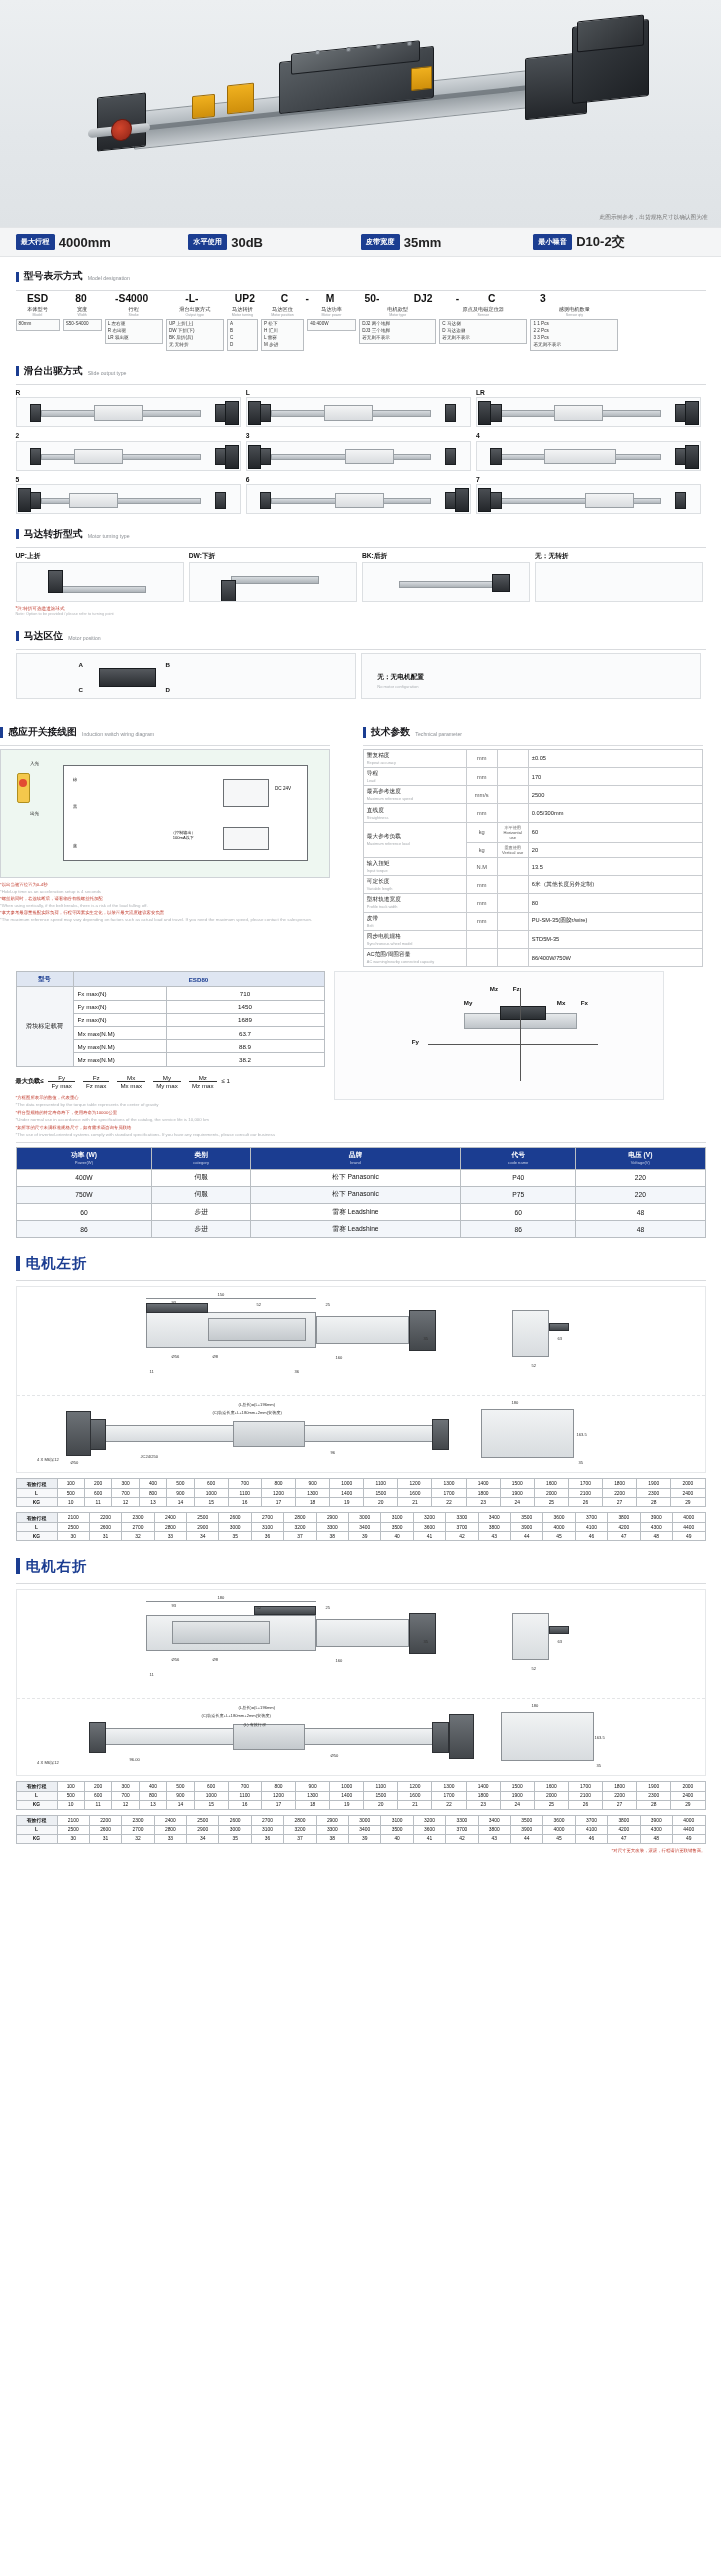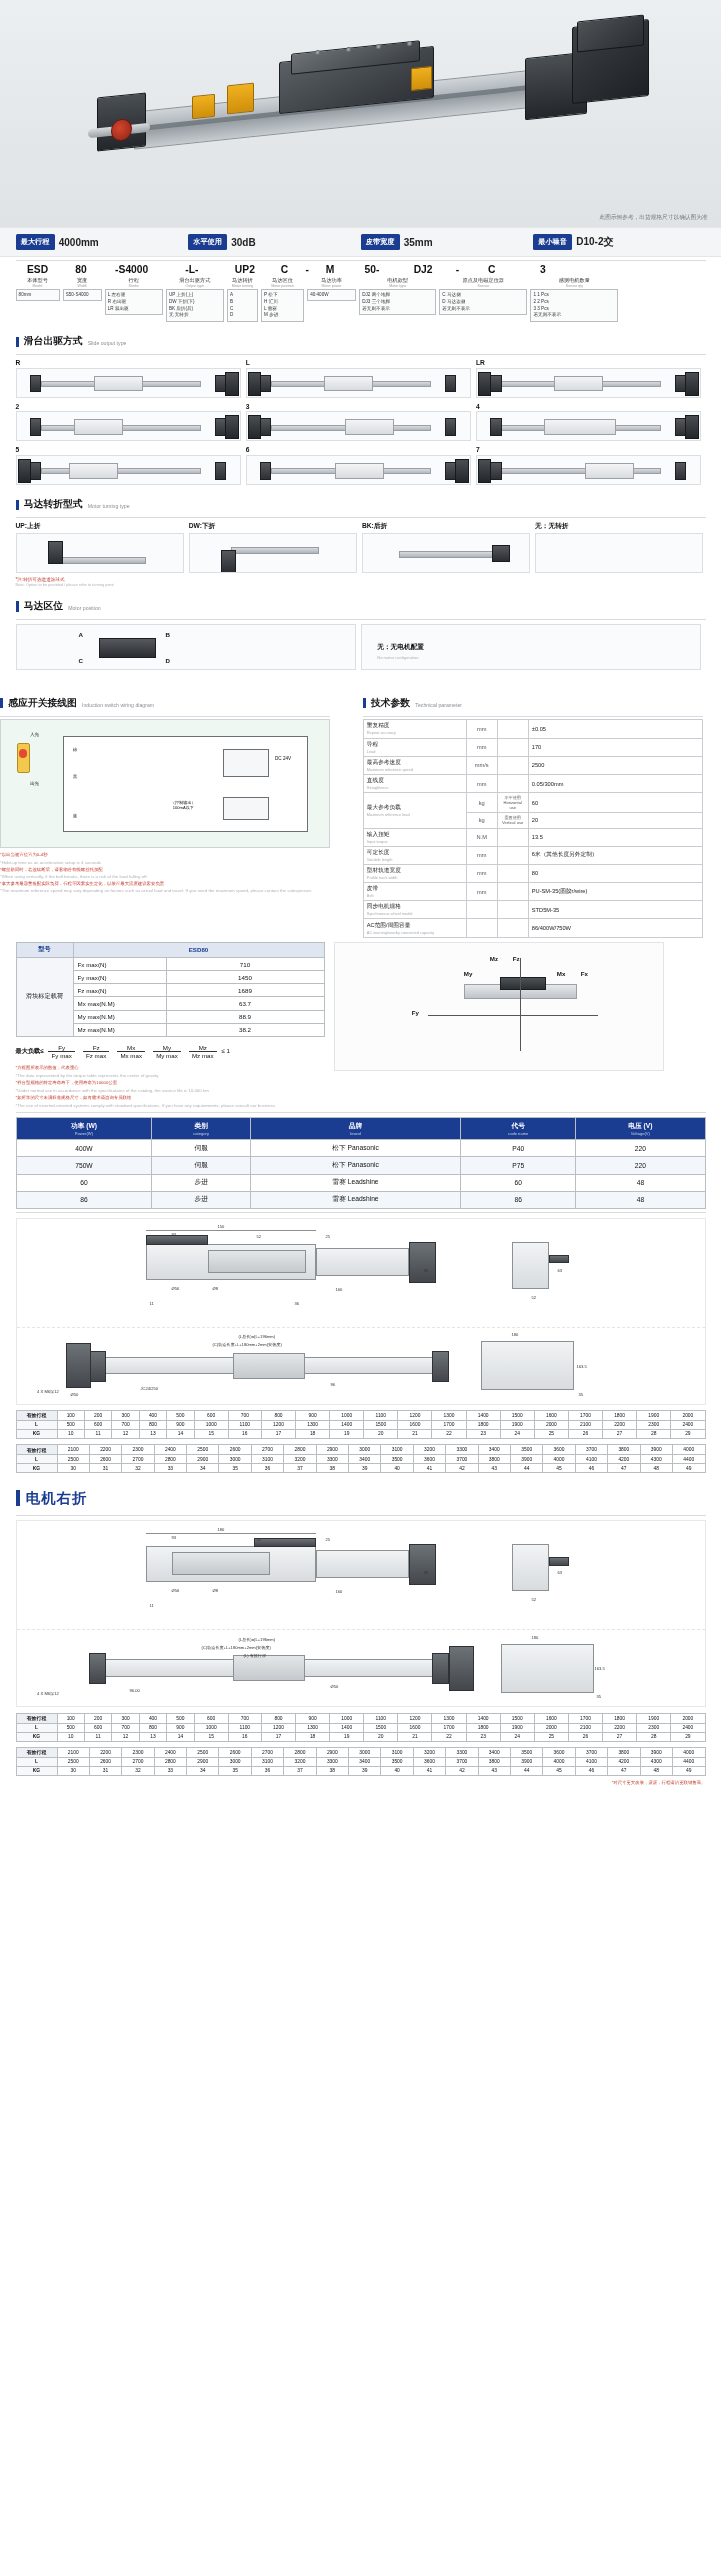--- a/index.html
+++ b/index.html
@@ -84,21 +84,21 @@
   .specstrip {
     display: flex; gap: 0; width: 721px; height: 30px;
     background: #f4f5f6; border-top: 0.5px solid #e3e5e7; border-bottom: 0.5px solid #e3e5e7;
     align-items: center; padding: 0 15.5px;
   }
   .spec-item { display: flex; align-items: center; flex: 1; gap: 4.1px; }
   .spec-tag {
     background: #1b3d91; color: #fff; font-size: 7.2px; font-weight: bold;
     padding: 2.6px 5.2px; border-radius: 1.5px; white-space: nowrap;
   }
-  .spec-val { font-size: 10px; color: #222; font-weight: bold; }
+  .spec-val { font-size: 13px; color: #222; font-weight: bold; }
 
   
   .sec-head {
     display: flex; align-items: center; gap: 5.2px;
     margin: 13.4px 0 6.2px 15.5px;
   }
   .sec-head .bar { width: 3.1px; height: 10.3px; background: #1b3d91; }
   .sec-head .zh { font-size: 9.8px; font-weight: bold; color: #16161a; }
   .sec-head .en { font-size: 5.2px; color: #8b8f94; margin-top: 3.1px; }
 
@@ -239,20 +239,25 @@
     <div class="spec-item">
       <span class="spec-tag">皮带宽度</span>
       <span class="spec-val">35mm</span>
     </div>
     <div class="spec-item">
       <span class="spec-tag">最小噪音</span>
       <span class="spec-val">D10-2交</span>
     </div>
   </div>
 
+  <div class="sec-head">
+    <div class="bar"></div>
+    <div class="zh">型号表示方式</div>
+    <div class="en">Model designation</div>
+  </div>
   <div class="rule"></div>
 
   <div class="model-wrap">
     <div class="model-row">
       <span class="tok" style="width:44px">ESD</span>
       <span class="tok" style="width:39px">80</span>
       <span class="tok" style="width:58px">-S4000</span>
       <span class="tok" style="width:58px">-L-</span>
       <span class="tok" style="width:44px">UP2</span>
       <span class="tok" style="width:31px">C</span>
@@ -745,20 +750,24 @@
       <tr>
         <td>86</td>
         <td>步进</td>
         <td>雷赛 Leadshine</td>
         <td>86</td>
         <td>48</td>
       </tr>
     </tbody>
   </table>
 
+  <div class="sec-head-big">
+    <div class="bar"></div>
+    <div class="zh">电机左折</div>
+  </div>
   <div class="rule"></div>
 
   <div class="drawblock">
     <div class="drawtop">
       <div class="dpart" style="left:129px;top:25px;width:170px;height:36px"></div>
       <div class="dpart dark" style="left:129px;top:16.5px;width:62px;height:9.3px"></div>
       <div class="dpart mid" style="left:191px;top:31px;width:98px;height:23px"></div>
       <div class="dpart" style="left:299px;top:29px;width:93px;height:28px"></div>
       <div class="dpart dark" style="left:392px;top:23px;width:27px;height:41px"></div>
       <div class="dpart" style="left:495px;top:23px;width:37px;height:47px"></div>

